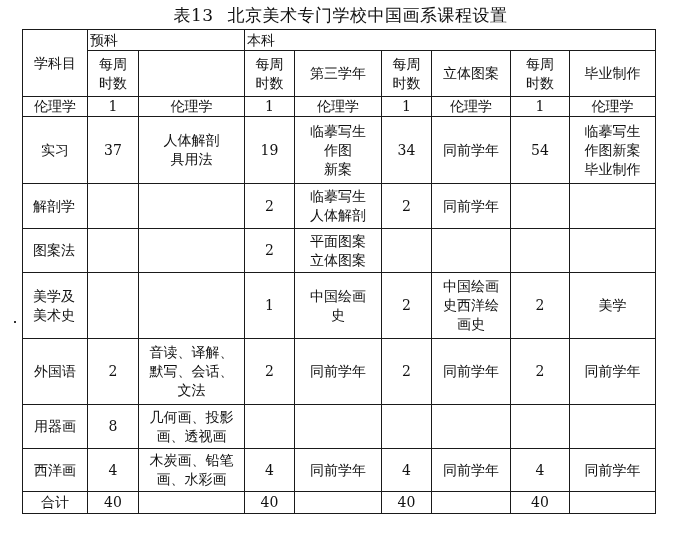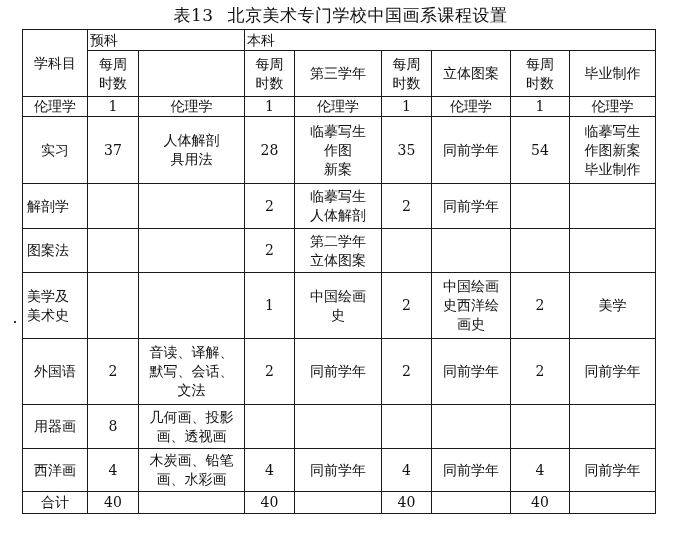--- a/index.html
+++ b/index.html
@@ -39,21 +39,21 @@
     }
     table.course td {
       border: 1.6px solid #1a1a1a;
       text-align: center;
       vertical-align: middle;
       padding: 0 2px;
       overflow: hidden;
     }
     table.course td.left {
       text-align: left;
-      padding-left: 4px;
+      padding-left: 10px;
     }
     table.course td.grp {
       text-align: left;
       margin-top: 24px;
     }
     .ml {
       white-space: pre-line;
     }
     .stray-dot {
       position: absolute;
@@ -115,25 +115,25 @@
     <td class="ml">伦理学</td>
     <td>1</td>
     <td class="ml">伦理学</td>
   </tr>
 
   <tr style="height:67px">
     <td>实习</td>
     <td>37</td>
     <td class="ml">人体解剖
 具用法</td>
-    <td>28</td>
+    <td>19</td>
     <td class="ml">临摹写生
 作图
 新案</td>
-    <td>35</td>
+    <td>34</td>
     <td class="ml">同前学年</td>
     <td>54</td>
     <td class="ml">临摹写生
 作图新案
 毕业制作</td>
   </tr>
 
   <tr style="height:45px">
     <td class="left">解剖学</td>
     <td></td>
@@ -145,21 +145,21 @@
     <td class="ml">同前学年</td>
     <td></td>
     <td class="ml"></td>
   </tr>
 
   <tr style="height:44px">
     <td class="left">图案法</td>
     <td></td>
     <td class="ml"></td>
     <td>2</td>
-    <td class="ml">第二学年
+    <td class="ml">平面图案
 立体图案</td>
     <td></td>
     <td class="ml"></td>
     <td></td>
     <td class="ml"></td>
   </tr>
 
   <tr style="height:66px">
     <td class="left ml">美学及
 美术史</td>

